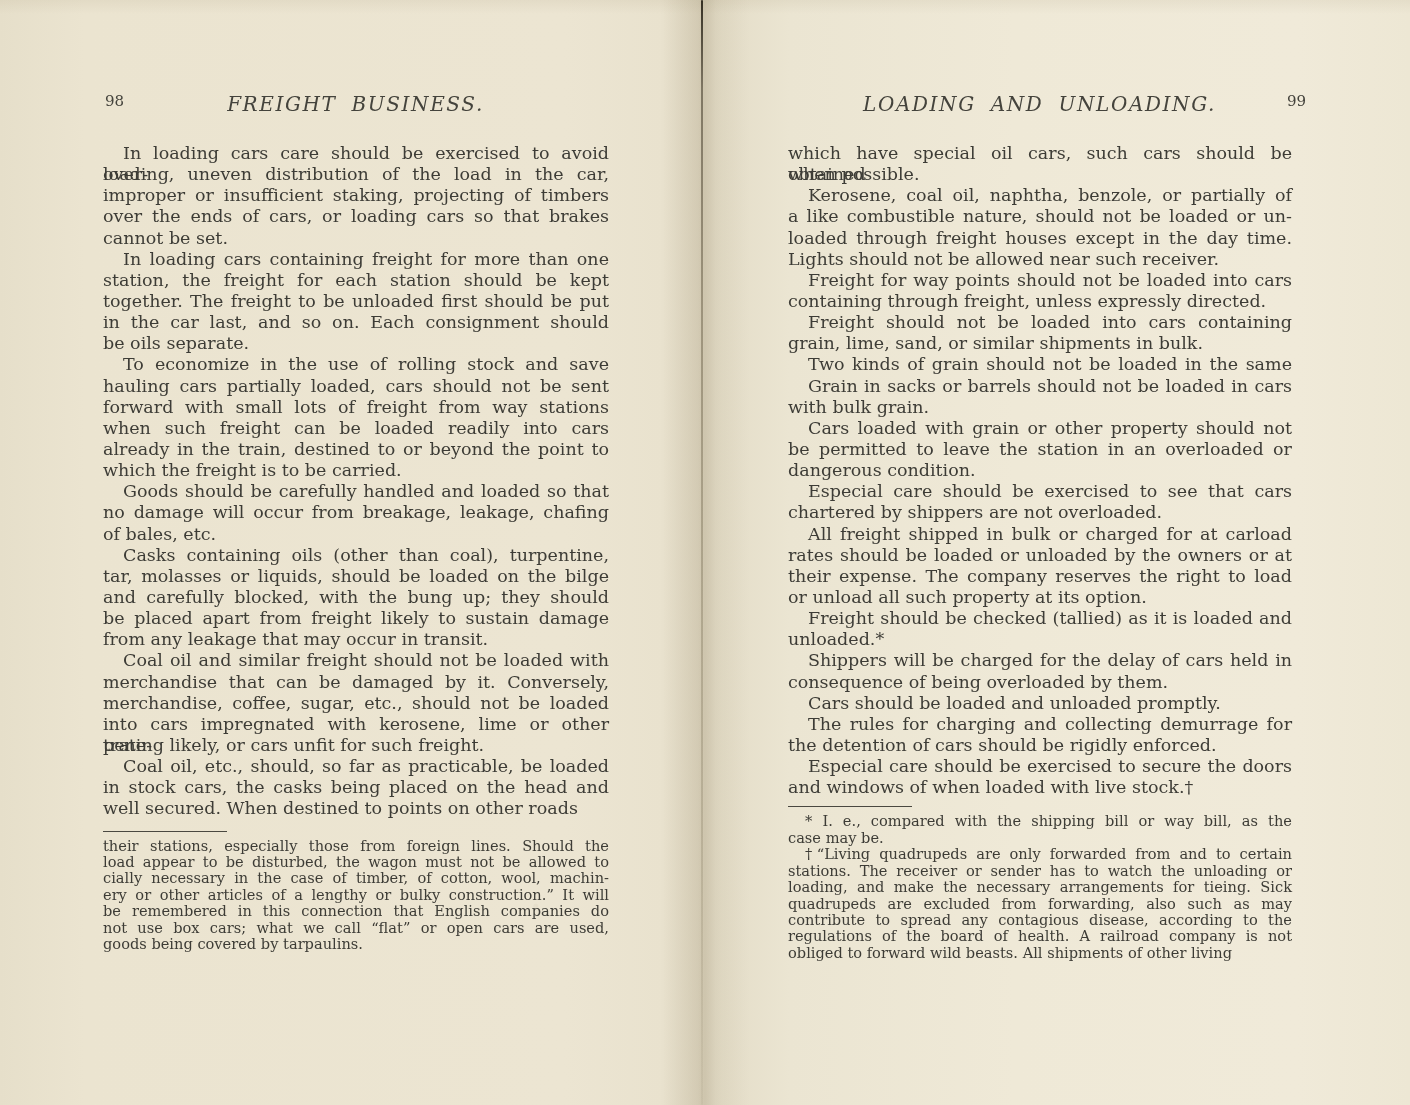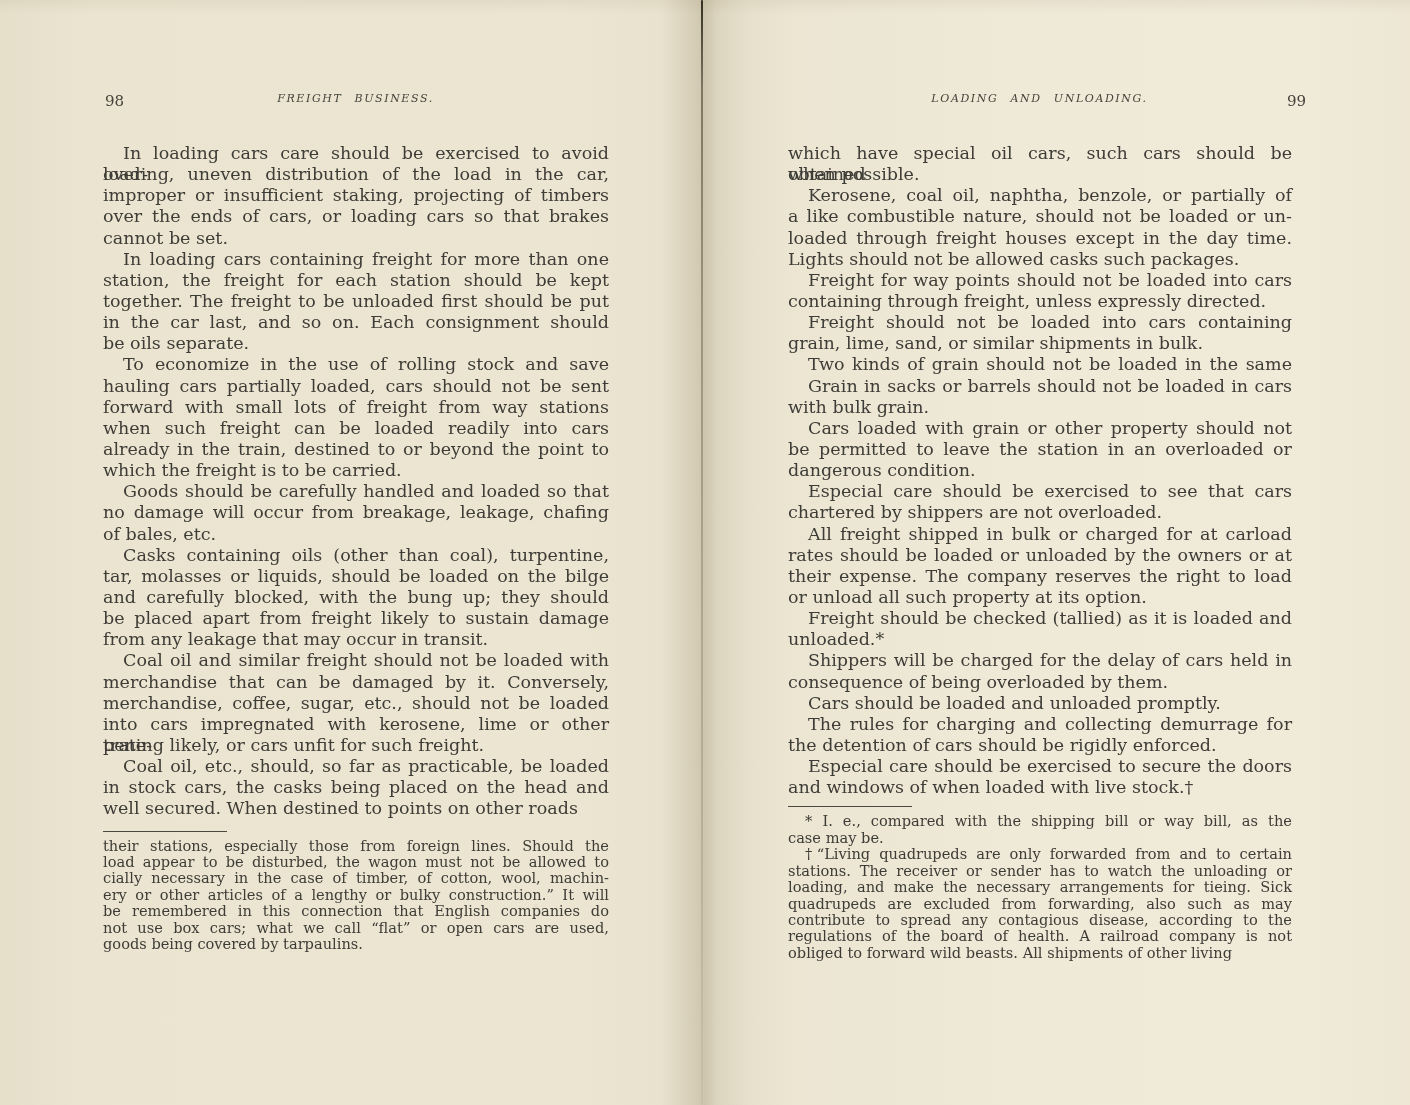--- a/index.html
+++ b/index.html
@@ -34,21 +34,21 @@
       rgba(120,105,72,0) 100%);
   }
 
   .text-col { position: absolute; top: 92px; }
   .col-left  { left: 103px; width: 522px; }
   .col-right { left: 788px; width: 520px; }
 
   .running-head { position: relative; height: 26px; }
   .head-title {
     position: absolute; left: 0; right: 17px; text-align: center;
-    font-style: italic; font-size: 11px; letter-spacing: 1.6px;
+    font-style: italic; font-size: 20px; letter-spacing: 1.6px;
     word-spacing: 7px; color: #44433c;
   }
   .pageno { position: absolute; top: 0; font-size: 15px; color: #44433c; }
   .pageno-left { left: 2px; }
   .pageno-right { right: 2px; }
 
   .body-block { position: absolute; top: 51px; left: 0; right: 16px; }
 
   .para { margin: 0; }
   .line {
@@ -171,21 +171,21 @@
   <div class="body-block">
     <div>
         <div class="para">
           <div class="line j">which have special oil cars, such cars should be obtained</div>
           <div class="line">when possible.</div>
         </div>
         <div class="para">
           <div class="line j ind">Kerosene, coal oil, naphtha, benzole, or partially of</div>
           <div class="line j">a like combustible nature, should not be loaded or un-</div>
           <div class="line j">loaded through freight houses except in the day time.</div>
-          <div class="line">Lights should not be allowed casks such packages.</div>
+          <div class="line">Lights should not be allowed near such receiver.</div>
         </div>
         <div class="para">
           <div class="line j ind">Freight for way points should not be loaded into cars</div>
           <div class="line">containing through freight, unless expressly directed.</div>
         </div>
         <div class="para">
           <div class="line j ind">Freight should not be loaded into cars containing</div>
           <div class="line">grain, lime, sand, or similar shipments in bulk.</div>
         </div>
         <div class="para">

